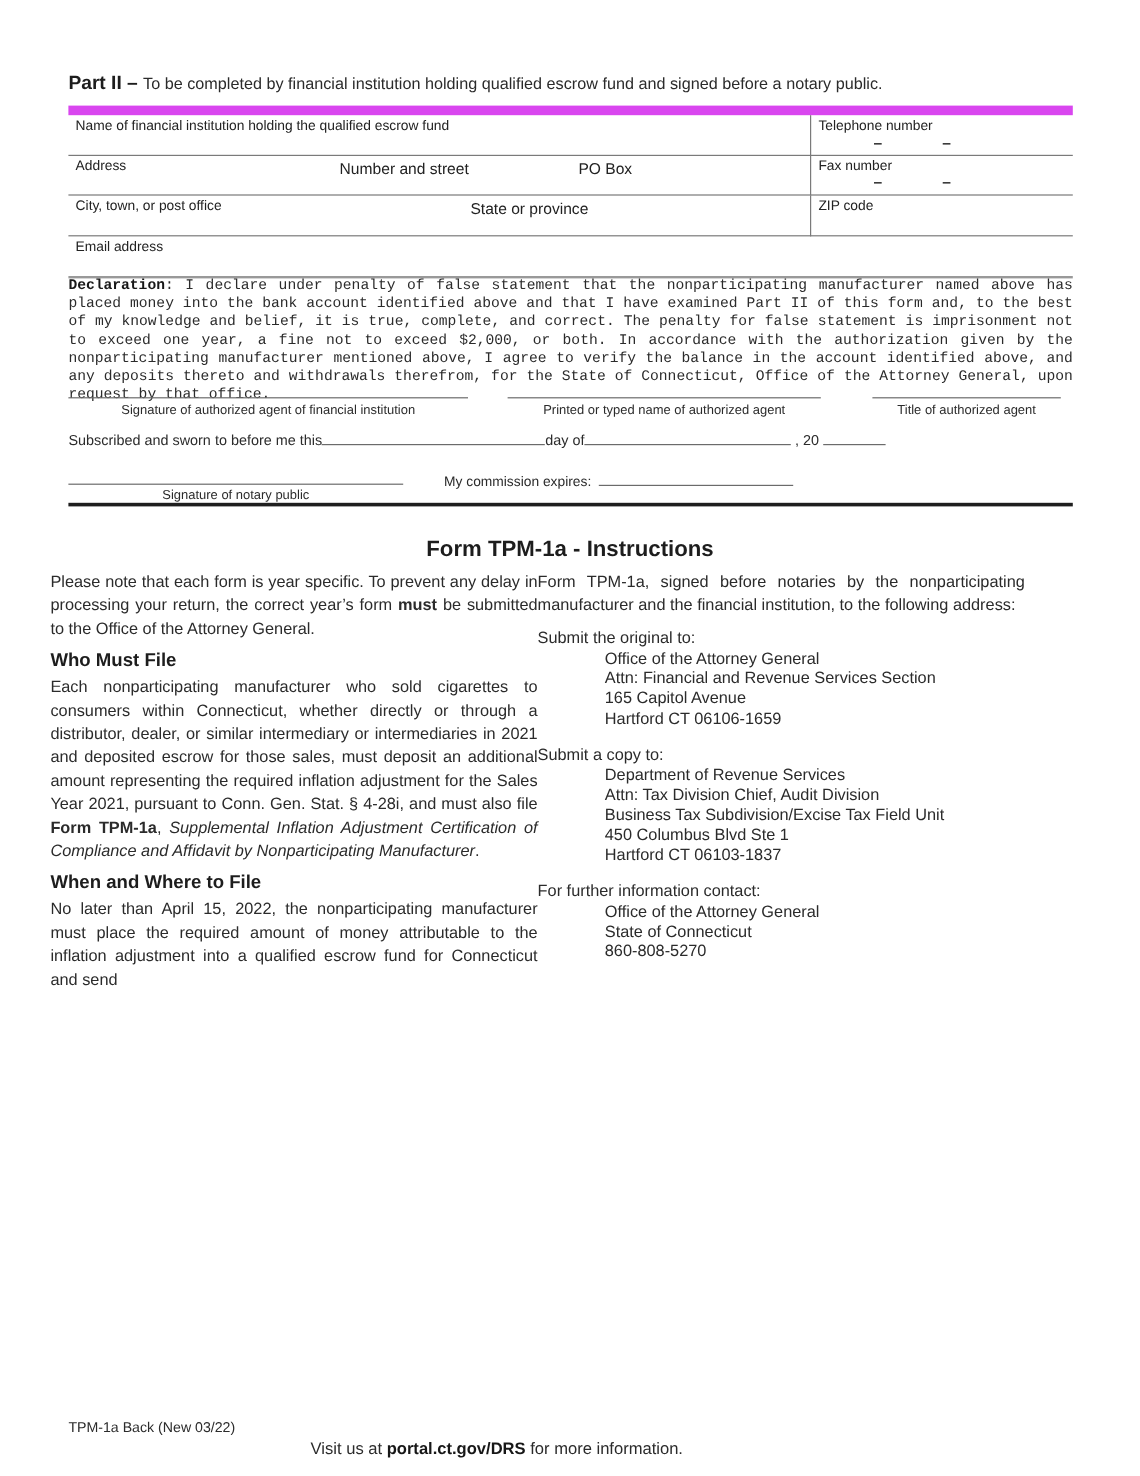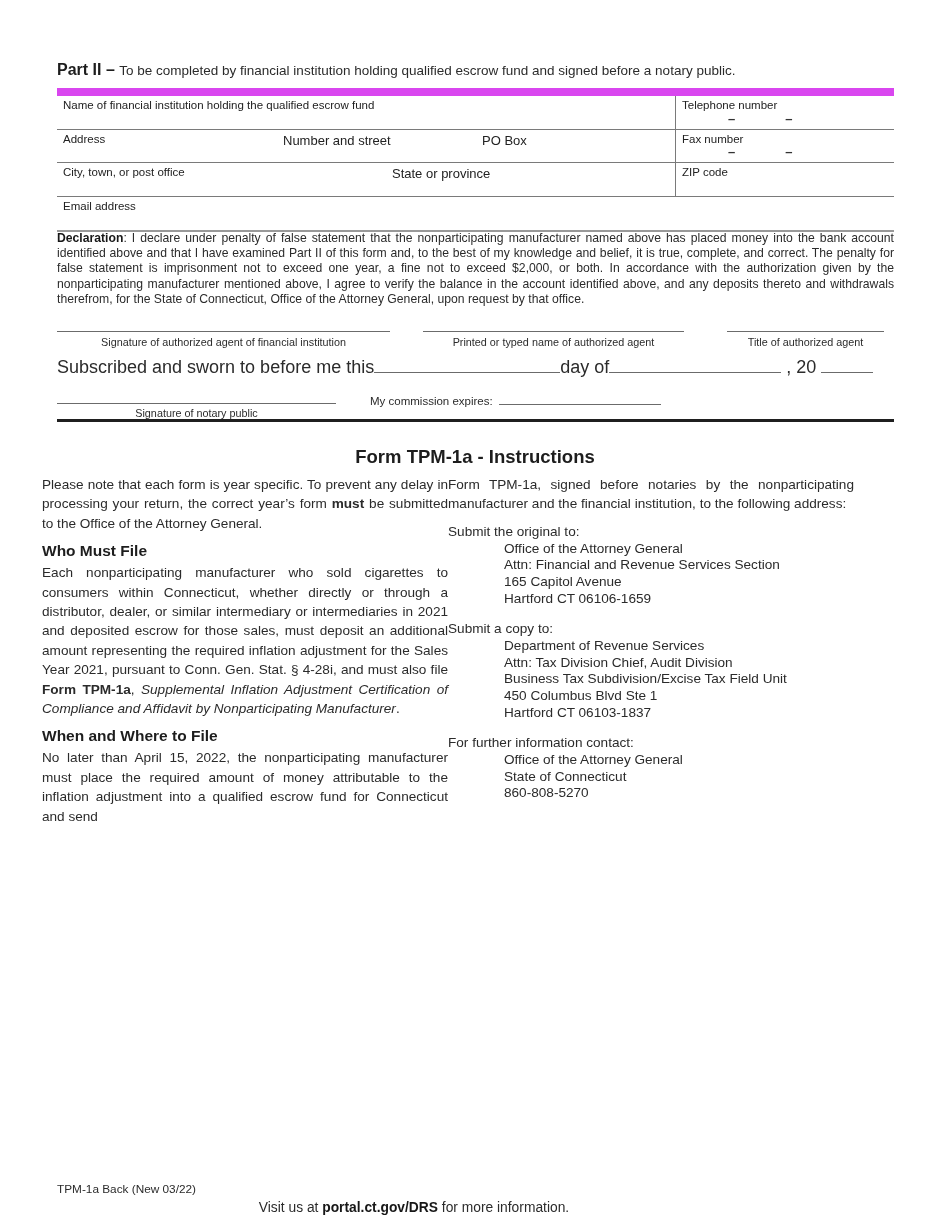--- a/index.html
+++ b/index.html
@@ -27,28 +27,28 @@
   .cell.bline { border-bottom:1.5px solid #7a7a7a; }
   .cell.vline { border-left:1.5px solid #7a7a7a; }
   .cell .sub { position:absolute; top:3px; font-size:13px; color:#222; }
   .dash-row { position:absolute; left:52px; bottom:3px; display:flex; gap:50px;
               font-size:13px; font-weight:bold; color:#333; }
   .email-cell { grid-column:1 / span 2; }
 
   
   .declaration {
     position:absolute; left:57px; top:219px; width:837px;
-    font-size:12.2px; line-height:15.2px; text-align:justify; color:#2b2b2b;
+    font-size:12.2px; line-height:15.2px; text-align:justify; color:#2b2b2b;font-family:Liberation Mono, monospace;
   }
   .declaration b { color:#171717; }
 
   
   .sigline { position:absolute; height:20px; border-bottom:1.2px solid #6b6b6b; }
   .siglabel { position:absolute; font-size:10.8px; color:#2b2b2b; text-align:center; }
-  .sworn { position:absolute; left:57px; top:345px; font-size:18px; color:#2b2b2b; white-space:nowrap; }
+  .sworn { position:absolute; left:57px; top:345px; font-size:12px; color:#2b2b2b; white-space:nowrap; }
   .fillline { display:inline-block; border-bottom:1.2px solid #6b6b6b; height:14px; vertical-align:baseline; }
   .commission { position:absolute; left:370px; top:382px; font-size:11.5px; color:#2b2b2b; }
   .thick-rule { position:absolute; left:57px; top:407px; width:837px; height:2.5px; background:#1f1f1f; }
 
   
   .instr-title { position:absolute; left:0; top:434px; width:950px; text-align:center;
                  font-size:18.5px; font-weight:bold; color:#1d1d1d; }
   .columns { position:absolute; left:42px; top:463px; width:837px; display:flex; }
   .col-left  { width:406px; }
   .col-right { width:406px; }

